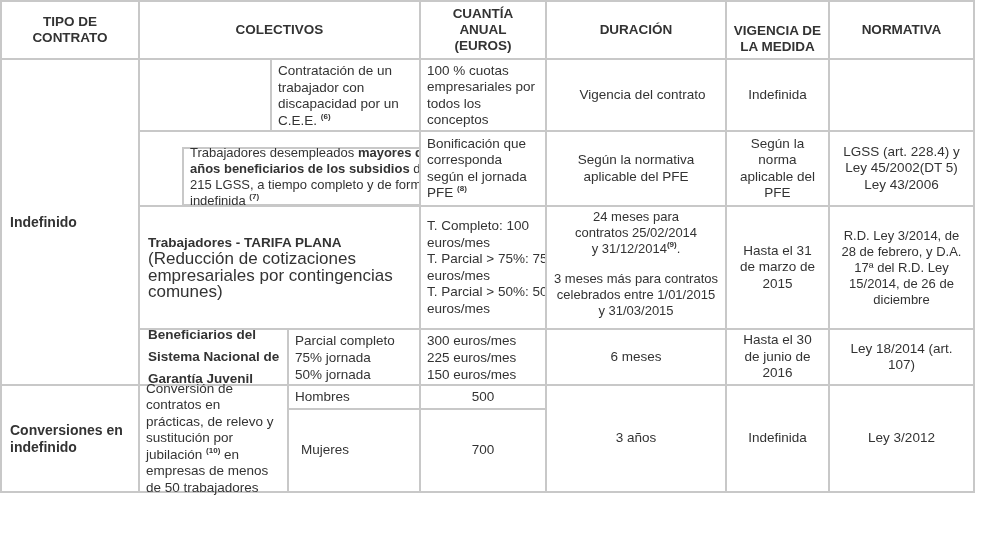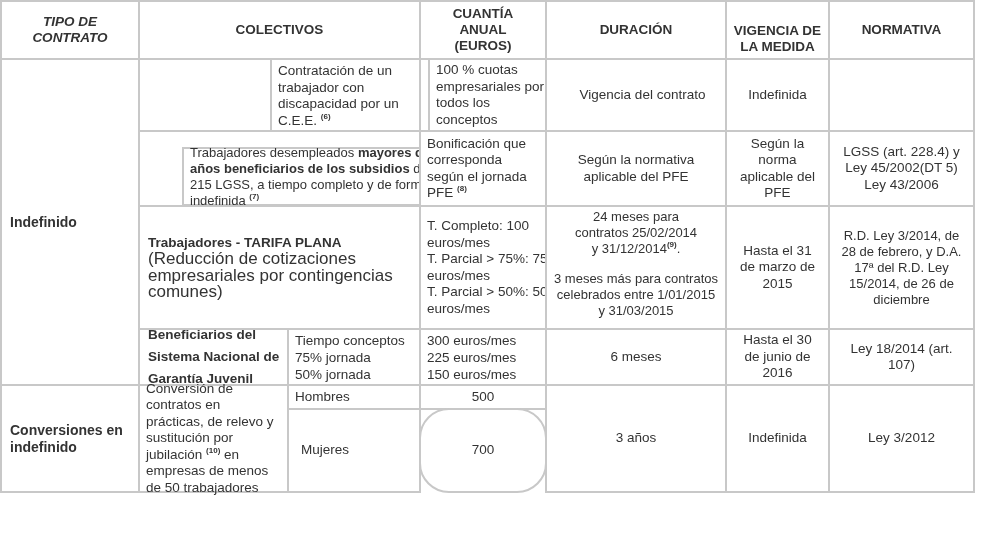--- a/index.html
+++ b/index.html
@@ -13,21 +13,21 @@
   .left { text-align:left; align-items:flex-start; }
   .b { font-weight:bold; }
   sup { font-size:8px; font-weight:bold; line-height:0; vertical-align:6px; }
   .line { display:block; }
   .gap { height:16px; }
 </style>
 </head>
 <body>
 
 <div class="cell hdr" style="left:0;top:0;width:140px;height:60px;">
-    <span style="padding:0 14px;font-style:italic;">TIPO DE CONTRATO</span>
+    <span style="padding:0 14px;">TIPO DE CONTRATO</span>
   </div>
 <div class="cell hdr" style="left:138px;top:0;width:283px;height:60px;">
     <span>COLECTIVOS</span>
   </div>
 <div class="cell hdr" style="left:419px;top:0;width:128px;height:60px;">
     <span style="padding:0 12px;">CUANTÍA ANUAL (EUROS)</span>
   </div>
 <div class="cell hdr" style="left:545px;top:0;width:182px;height:60px;">
     <span>DURACIÓN</span>
   </div>
@@ -39,21 +39,21 @@
   </div>
 
 <div class="cell left b" style="left:0;top:58px;width:140px;height:328px;padding-left:8px;font-size:14px;">
     <span>Indefinido</span>
   </div>
 
 <div class="cell" style="left:138px;top:58px;width:134px;height:74px;"></div>
 <div class="cell left" style="left:270px;top:58px;width:151px;height:74px;justify-content:flex-start;padding-top:3px;">
   <span><span>Contratación de un trabajador con discapacidad por un C.E.E.</span> <sup>(6)</sup></span>
 </div>
-<div class="cell left" style="left:428px;top:58px;width:128px;height:74px;justify-content:flex-end;padding-top:3px;">
+<div class="cell left" style="left:419px;top:58px;width:128px;height:74px;justify-content:center;padding-top:3px;">
     <span>100 % cuotas empresariales por todos los conceptos</span>
   </div>
 <div class="cell center" style="left:545px;top:58px;width:182px;height:74px;padding-left:19px;">
     <span>Vigencia del contrato</span>
   </div>
 <div class="cell center" style="left:725px;top:58px;width:105px;height:74px;">
     <span>Indefinida</span>
   </div>
 <div class="cell center" style="left:828px;top:58px;width:147px;height:74px;">
     <span></span>
@@ -93,21 +93,21 @@
     <span>Hasta el 31 de marzo de 2015</span>
   </div>
 <div class="cell center" style="left:828px;top:205px;width:147px;height:125px;font-size:13px;line-height:16px;">
     <span>R.D. Ley 3/2014, de 28 de febrero, y D.A. 17ª del R.D. Ley 15/2014, de 26 de diciembre</span>
   </div>
 
 <div class="cell left b" style="left:138px;top:328px;width:151px;height:58px;padding-left:8px;line-height:22px;">
     <span>Beneficiarios del Sistema Nacional de Garantía Juvenil</span>
   </div>
 <div class="cell left" style="left:287px;top:328px;width:134px;height:58px;line-height:17px;">
-  <span class="line">Tiempo conceptos</span>
+  <span class="line">Parcial completo</span>
   <span class="line">75% jornada</span>
   <span class="line">50% jornada</span>
 </div>
 <div class="cell left" style="left:419px;top:328px;width:128px;height:58px;line-height:17px;">
   <span class="line">300 euros/mes</span>
   <span class="line">225 euros/mes</span>
   <span class="line">150 euros/mes</span>
 </div>
 <div class="cell center" style="left:545px;top:328px;width:182px;height:58px;">
     <span>6 meses</span>
@@ -128,21 +128,21 @@
 </div>
 <div class="cell left" style="left:287px;top:384px;width:134px;height:26px;">
     <span>Hombres</span>
   </div>
 <div class="cell center" style="left:419px;top:384px;width:128px;height:26px;">
     <span>500</span>
   </div>
 <div class="cell left" style="left:287px;top:408px;width:134px;height:85px;padding-left:12px;">
     <span>Mujeres</span>
   </div>
-<div class="cell center" style="left:419px;top:408px;width:128px;height:85px;border-radius:30px;">
+<div class="cell center" style="left:419px;top:408px;width:128px;height:85px;">
     <span>700</span>
   </div>
 <div class="cell center" style="left:545px;top:384px;width:182px;height:109px;">
     <span>3 años</span>
   </div>
 <div class="cell center" style="left:725px;top:384px;width:105px;height:109px;">
     <span>Indefinida</span>
   </div>
 <div class="cell center" style="left:828px;top:384px;width:147px;height:109px;">
     <span>Ley 3/2012</span>

